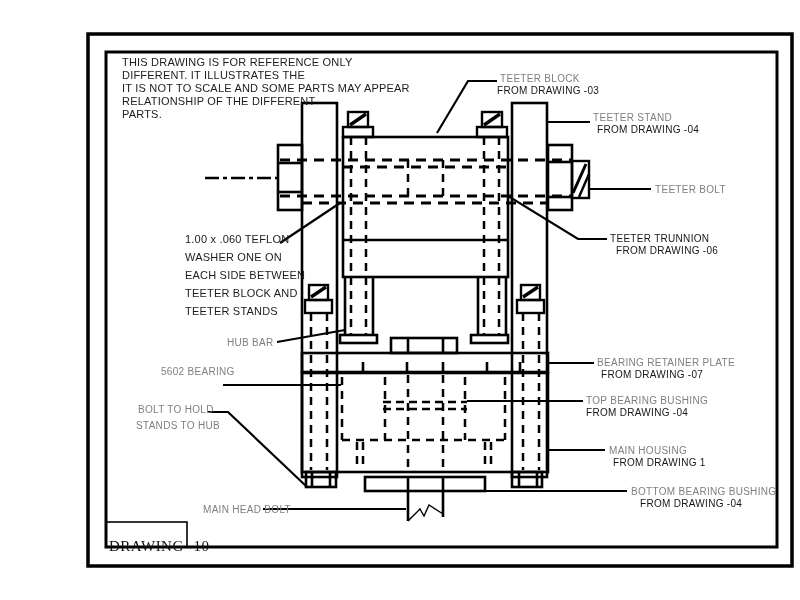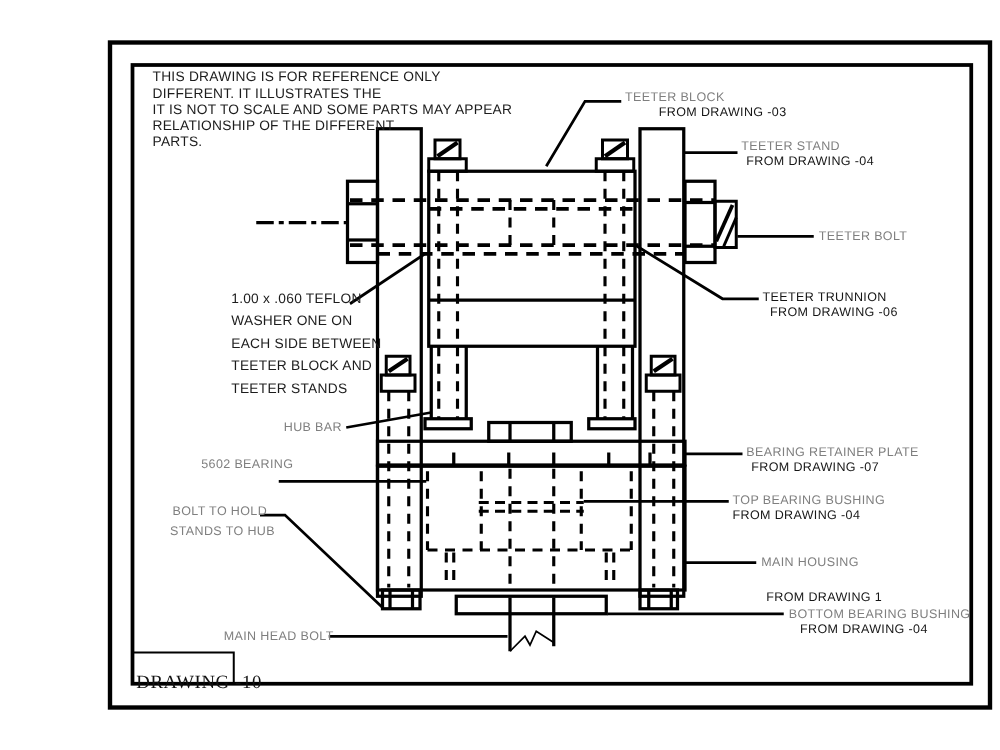--- a/index.html
+++ b/index.html
@@ -201,46 +201,46 @@
 
   <div class="txt note" style="left:185px;top:230px;">
     <div>1.00 x .060 TEFLON</div>
     <div>WASHER ONE ON</div>
     <div>EACH SIDE BETWEEN</div>
     <div>TEETER BLOCK AND</div>
     <div>TEETER STANDS</div>
   </div>
 
   <div class="lbl g" style="left:500px;top:73px;">TEETER BLOCK</div>
-  <div class="lbl b" style="left:527px;top:85px;">FROM DRAWING -03</div>
+  <div class="lbl b" style="left:497px;top:85px;">FROM DRAWING -03</div>
 
   <div class="lbl g" style="left:593px;top:112px;">TEETER STAND</div>
   <div class="lbl b" style="left:597px;top:124px;">FROM DRAWING -04</div>
 
   <div class="lbl g" style="left:655px;top:184px;">TEETER BOLT</div>
 
   <div class="lbl b" style="left:610px;top:233px;">TEETER TRUNNION</div>
   <div class="lbl b" style="left:616px;top:245px;">FROM DRAWING -06</div>
 
   <div class="lbl g" style="left:227px;top:337px;">HUB BAR</div>
 
   <div class="lbl g" style="left:161px;top:366px;">5602 BEARING</div>
 
   <div class="lbl g" style="left:138px;top:404px;">BOLT TO HOLD</div>
   <div class="lbl g" style="left:136px;top:420px;">STANDS TO HUB</div>
 
-  <div class="lbl g" style="left:179px;top:504px;">MAIN HEAD BOLT</div>
+  <div class="lbl g" style="left:203px;top:504px;">MAIN HEAD BOLT</div>
 
   <div class="lbl g" style="left:597px;top:357px;">BEARING RETAINER PLATE</div>
   <div class="lbl b" style="left:601px;top:369px;">FROM DRAWING -07</div>
 
   <div class="lbl g" style="left:586px;top:395px;">TOP BEARING BUSHING</div>
   <div class="lbl b" style="left:586px;top:407px;">FROM DRAWING -04</div>
 
   <div class="lbl g" style="left:609px;top:445px;">MAIN HOUSING</div>
-  <div class="lbl b" style="left:613px;top:457px;margin-top:16px;">FROM DRAWING 1</div>
+  <div class="lbl b" style="left:613px;top:457px;">FROM DRAWING 1</div>
 
   <div class="lbl g" style="left:631px;top:486px;">BOTTOM BEARING BUSHING</div>
   <div class="lbl b" style="left:640px;top:498px;">FROM DRAWING -04</div>
 
   <div class="title-txt" style="left:109px;top:526px;margin-top:12px;">DRAWING -10</div>
 
 </div>
 
 </body></html>

